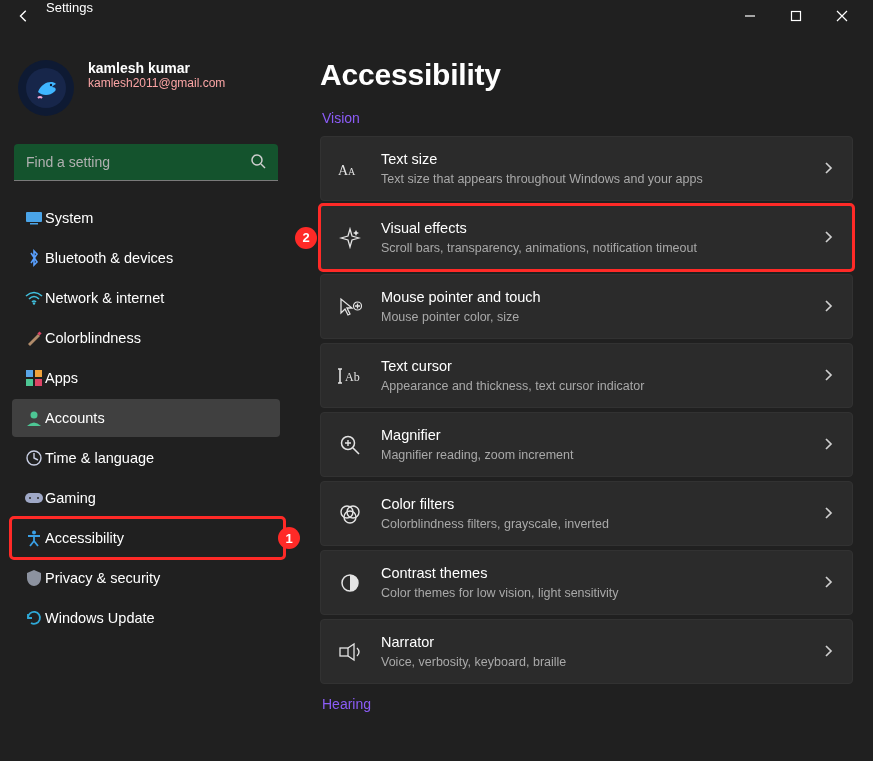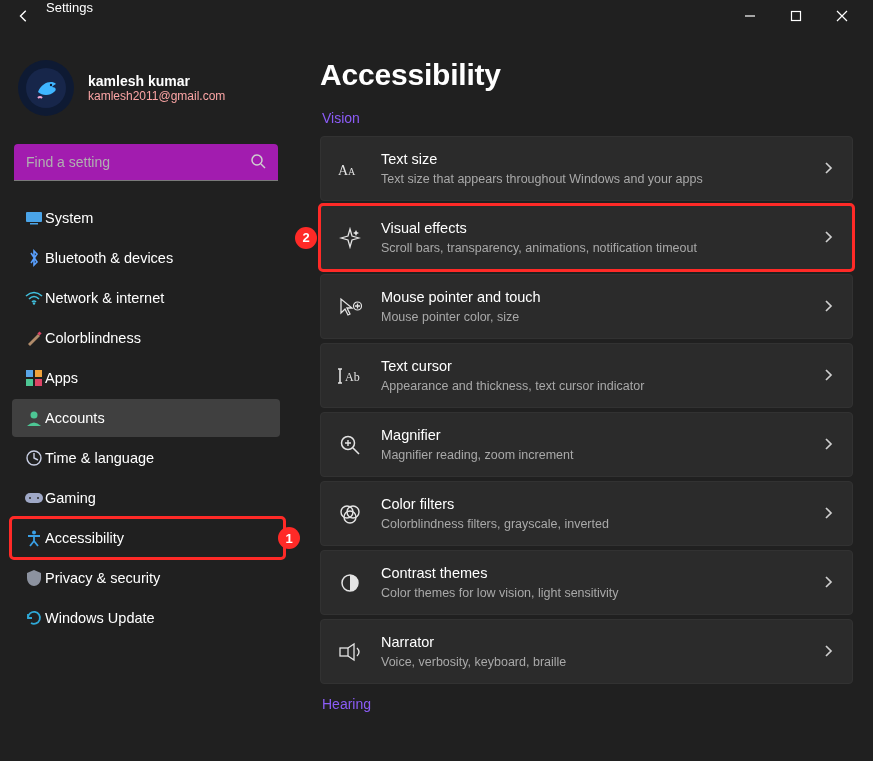--- a/index.html
+++ b/index.html
@@ -36,37 +36,37 @@
   .content {
     display:flex;
     height: calc(100% - 40px);
   }
   .sidebar {
     width: 292px;
     padding: 10px 12px 0 12px;
     display:flex; flex-direction:column;
   }
   .profile {
-    display:flex; align-items:center;
+    display:flex; 
     gap: 14px;
     padding: 10px 6px 10px 6px;
   }
   .avatar {
     width: 56px; height: 56px;
     border-radius: 50%;
     background:#0e1a33;
     display:flex; align-items:center; justify-content:center;
     position:relative;
   }
   .profile-text .name { font-size: 14px; font-weight:600; }
   .profile-text .email { font-size: 12px; color:#fca5a5; }
   .search-wrap { margin: 18px 2px 14px 2px; position:relative; }
   .search-input {
     width: 100%;
-    background:#a21caf;
+    background:#14532d;
     border: none;
     border-bottom: 1.5px solid #7a7a7a;
     color:#dcdcdc;
     font-size: 14px;
     padding: 10px 40px 10px 12px;
     border-radius: 4px 4px 0 0;
   }
   .search-input::placeholder { color:#b0b0b0; }
   .search-icon {
     position:absolute; right:12px; top:50%; transform:translateY(-50%);

